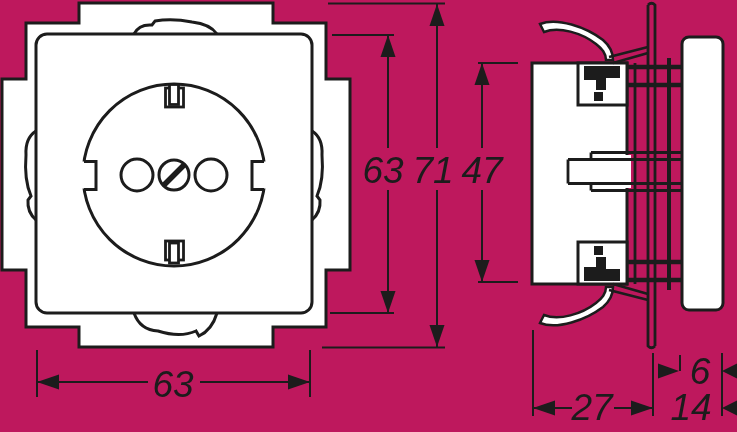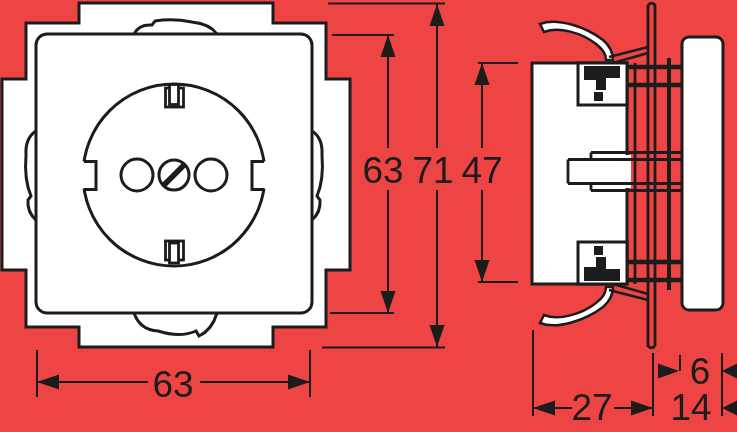--- a/index.html
+++ b/index.html
@@ -1,16 +1,16 @@
 <!DOCTYPE html>
 <html><head>
 <meta charset="utf-8">
 <style>
   html,body{margin:0;padding:0;background:#ffffff;}
-  .stage{position:relative;width:737px;height:432px;background:#ef4444;overflow:hidden;}
+  .stage{position:relative;width:737px;height:432px;background:#be185d;overflow:hidden;font-style:italic;}
   svg{display:block;}
   .dim-text{font-family:"Liberation Sans", sans-serif;font-size:37px;fill:#1c1c1c;}
 </style>
 </head>
 <body>
 
 <div class="stage">
 <svg width="737" height="432" viewBox="0 0 737 432">
 
   <g stroke="#1c1c1c" fill="none" stroke-width="3" stroke-linejoin="miter">

